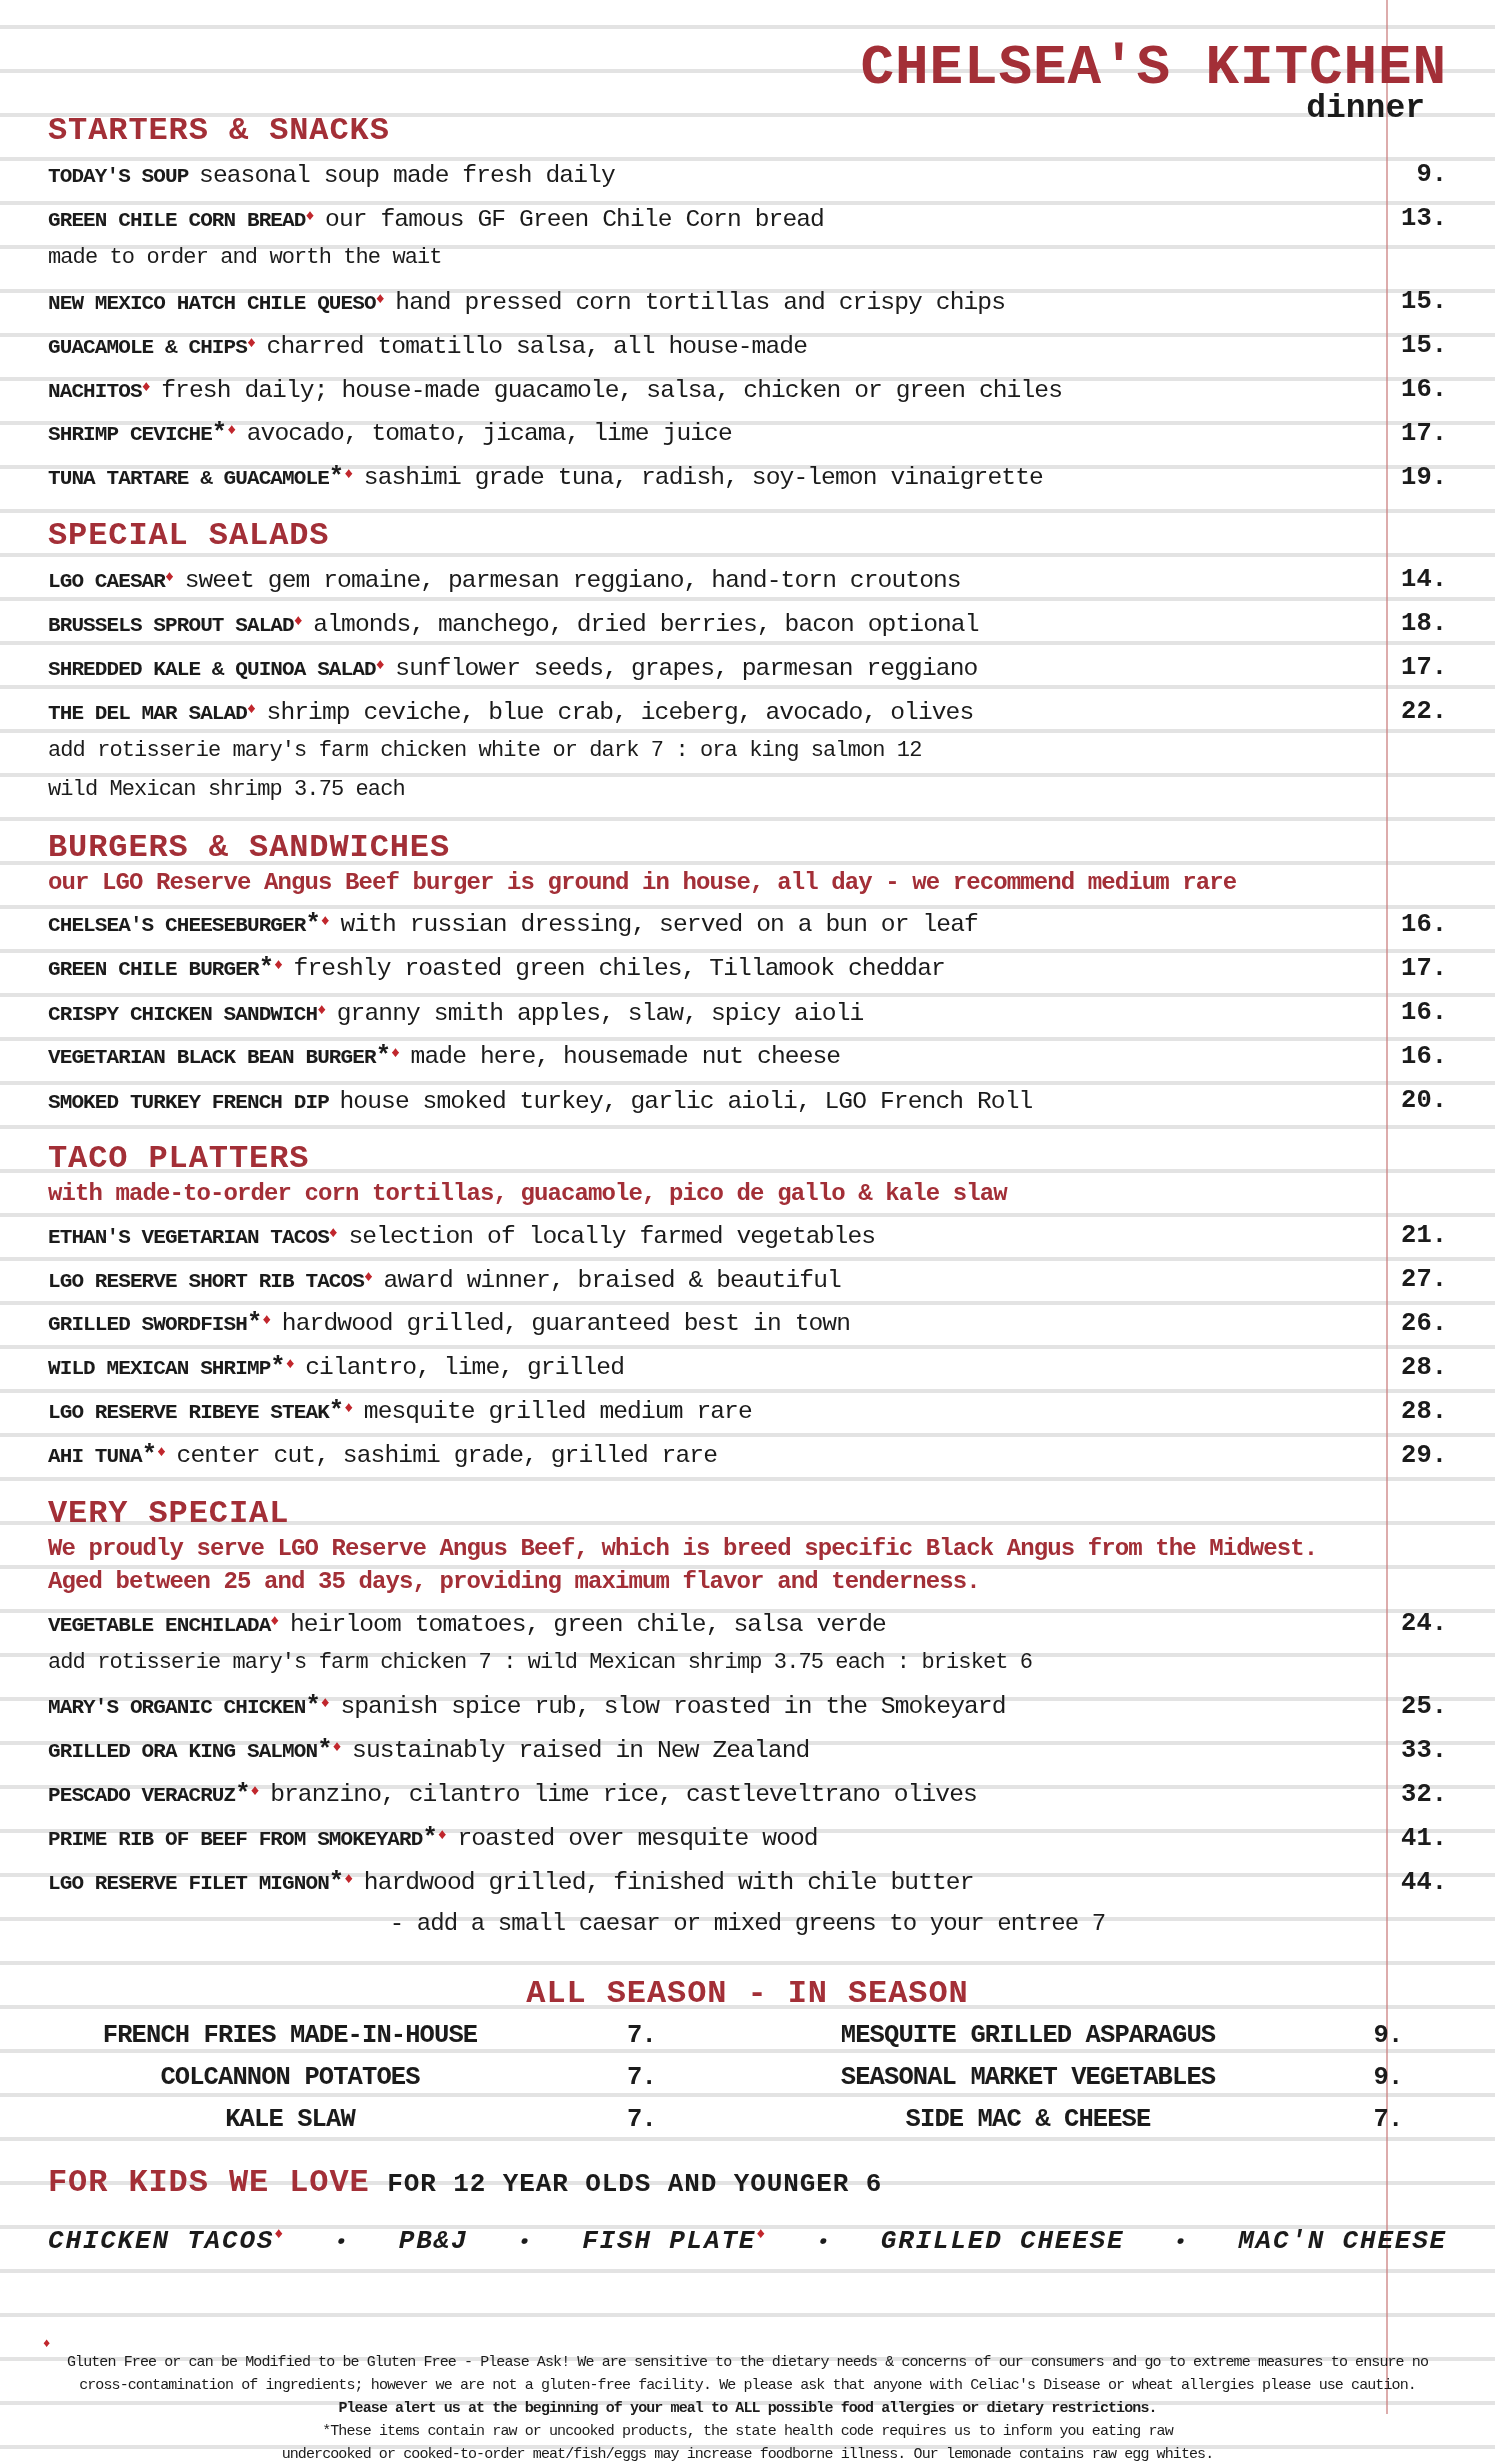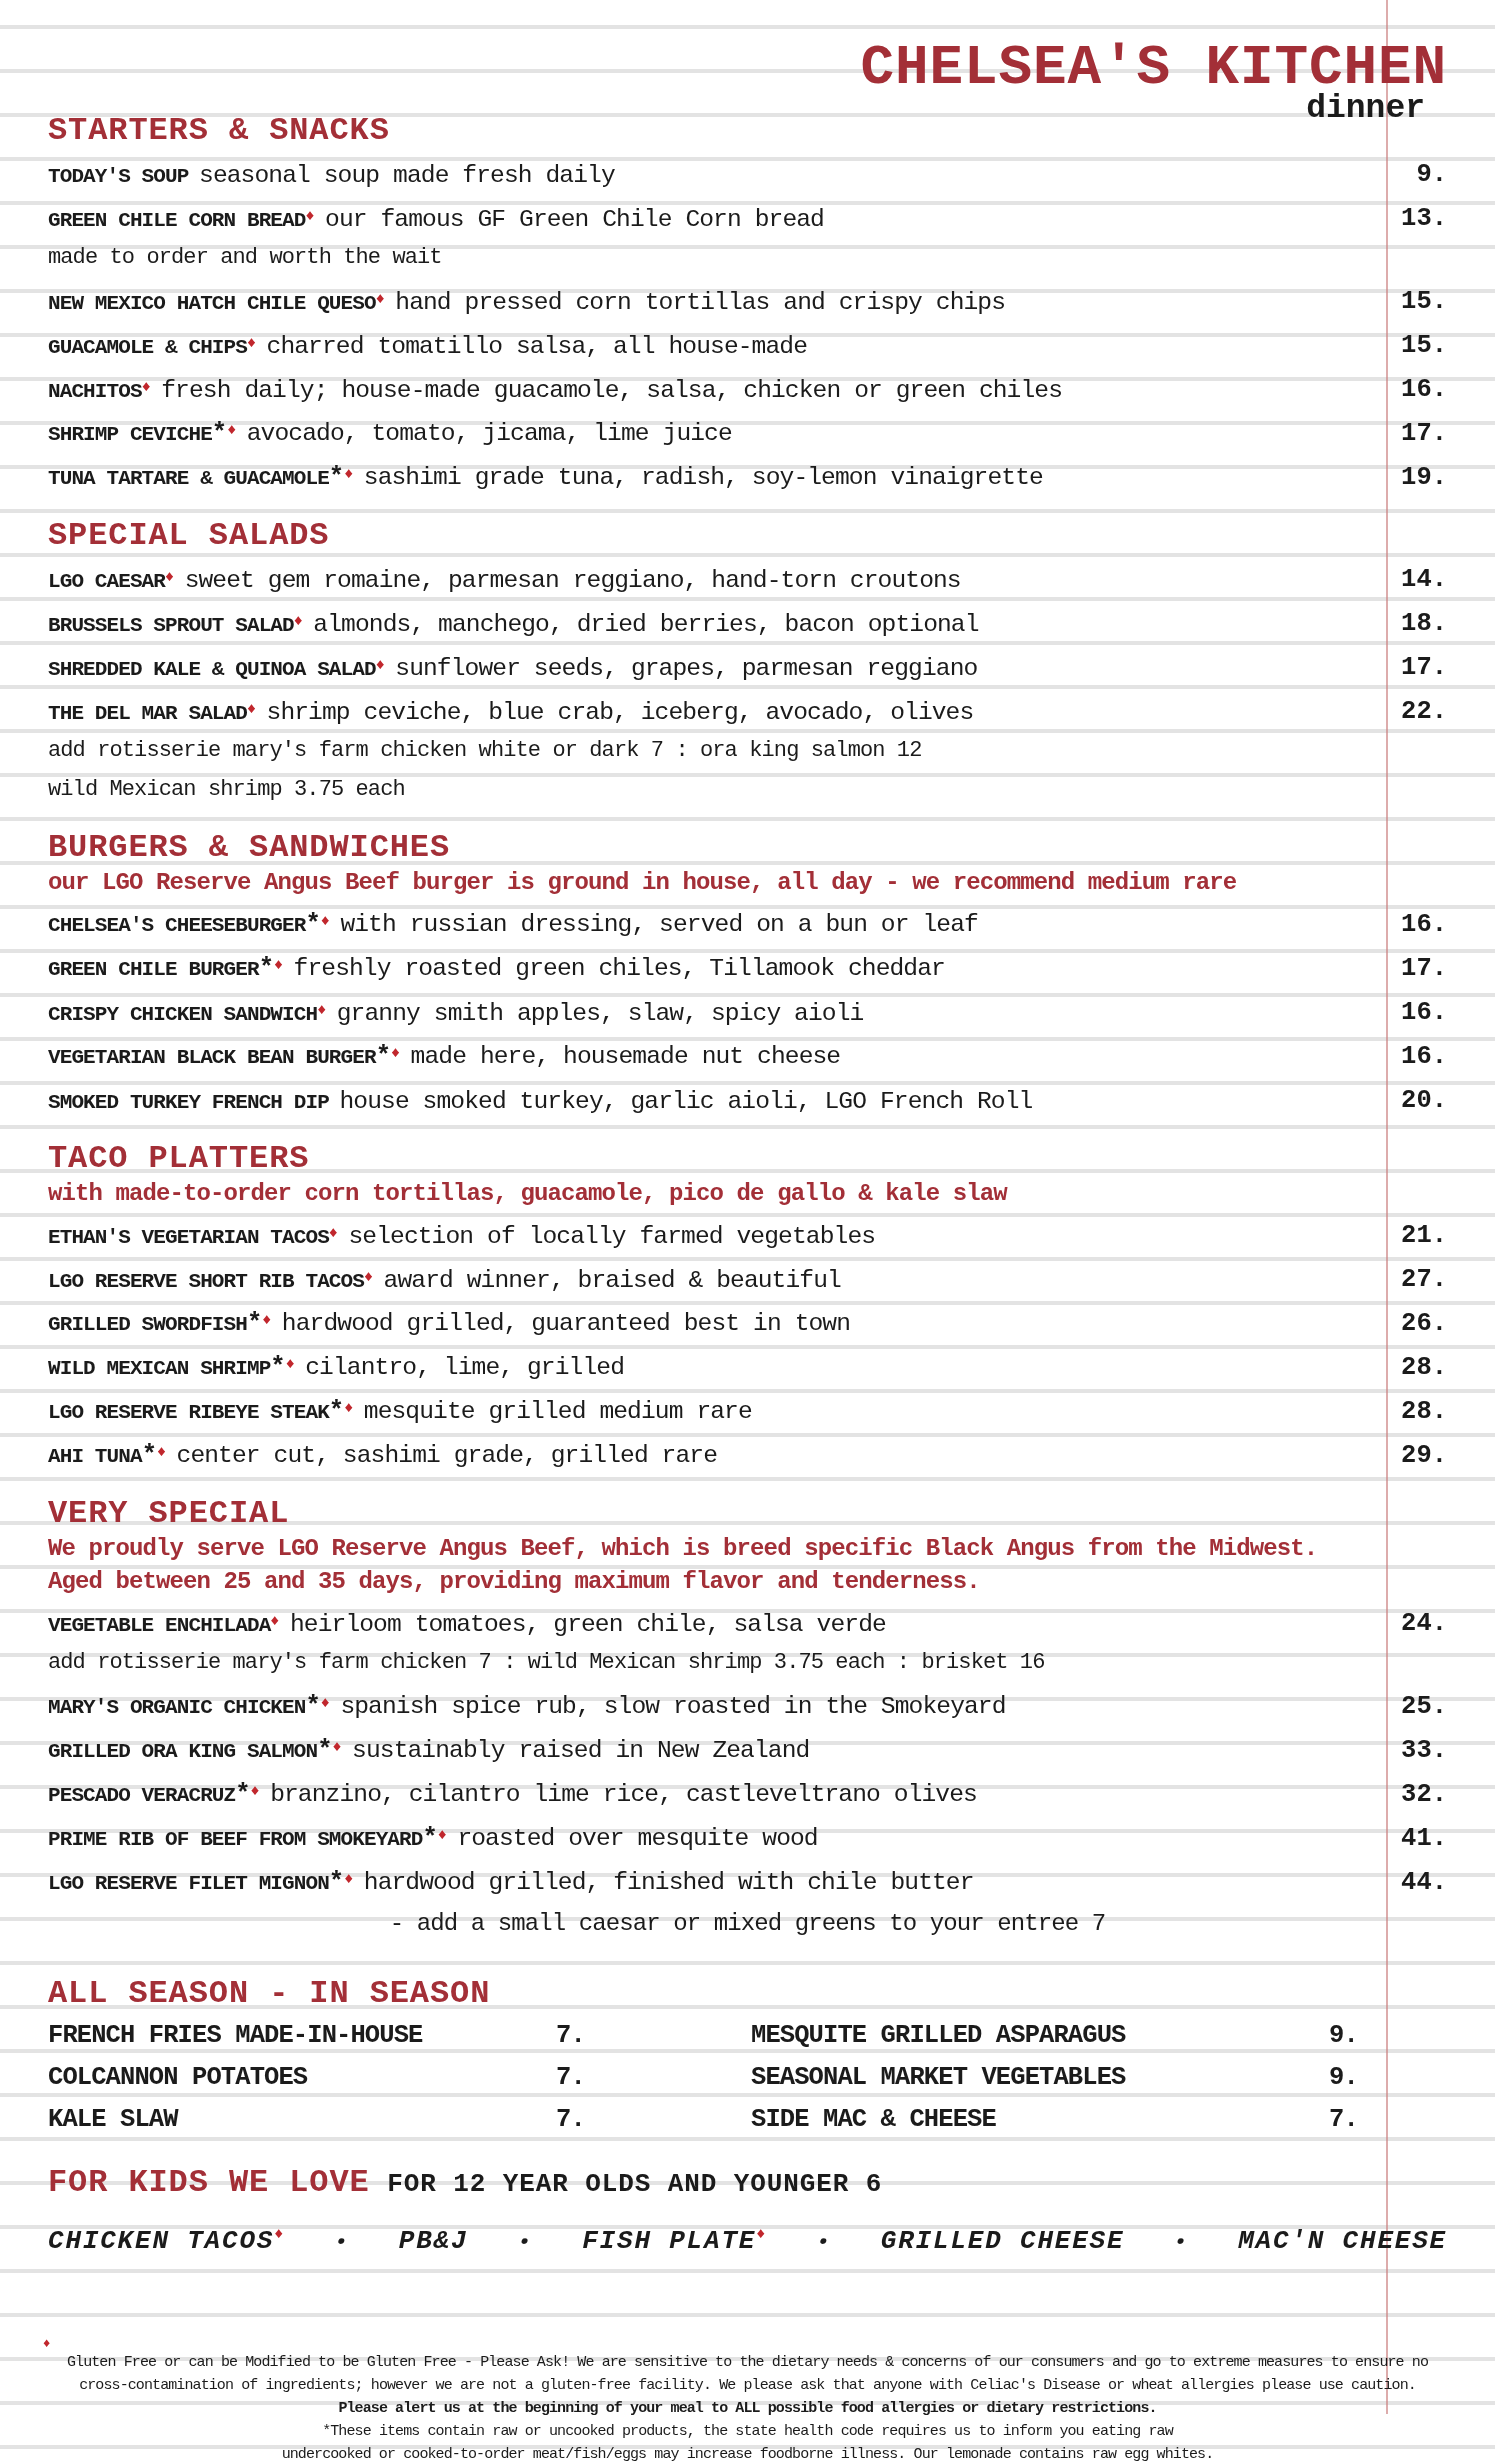--- a/index.html
+++ b/index.html
@@ -32,21 +32,21 @@
   .section-note{color:var(--red);font-weight:700;font-size:24px;letter-spacing:-0.9px;line-height:33px;}
   .item-row{display:flex;align-items:flex-end;height:44px;padding-bottom:4.4px;box-sizing:border-box;}
   .item-main{flex:1;min-width:0;white-space:nowrap;}
   .item-name{font-size:21px;font-weight:700;letter-spacing:-0.9px;}
   .item-star{font-size:25.5px;font-weight:700;}
   .gf{color:var(--diamond);font-size:15px;vertical-align:super;line-height:0;font-weight:700;}
   .item-desc{font-size:24.6px;letter-spacing:-0.9px;margin-left:10.6px;}
   .item-price{flex:none;width:74px;text-align:right;font-size:25.5px;font-weight:700;}
   .item-sub{height:39px;display:flex;align-items:flex-end;padding-bottom:6.2px;box-sizing:border-box;font-size:22px;letter-spacing:-0.9px;}
   .center-note{height:42px;display:flex;align-items:flex-end;justify-content:center;padding-bottom:6.2px;box-sizing:border-box;font-size:24px;letter-spacing:-0.9px;}
-  .sides{margin-top:32px;}
+  .sides{margin-top:32px;text-align:center;}
   .side-row{display:grid;grid-template-columns:484px 171px 554px 1fr;align-items:flex-end;height:42px;padding-bottom:4.4px;box-sizing:border-box;gap:24px;}
   .side-name,.side-price{font-size:25.5px;font-weight:700;letter-spacing:-0.9px;white-space:nowrap;}
   .kids{margin-top:26px;}
   .kids-header{display:flex;align-items:baseline;gap:17.6px;}
   .kids-suffix{font-size:26px;font-weight:700;letter-spacing:0.9px;}
   .kids-items{display:flex;justify-content:space-between;align-items:baseline;margin-top:24.6px;font-size:26px;font-weight:700;letter-spacing:1.8px;white-space:nowrap;font-style:italic;}
   .kids-bullet{font-size:21px;font-weight:700;}
   .page-footer{margin-top:81px;text-align:center;}
   .footnote-diamond{text-align:left;color:var(--diamond);font-size:13px;line-height:14px;margin-left:-5.3px;}
   .footnote{font-size:15px;letter-spacing:-0.9px;line-height:23px;}
@@ -167,21 +167,21 @@
           </div>
         </section>
         <section class="section">
           <h2 class="section-title">VERY SPECIAL</h2>
           <div class="section-note">We proudly serve LGO Reserve Angus Beef, which is breed specific Black Angus from the Midwest.</div>
           <div class="section-note">Aged between 25 and 35 days, providing maximum flavor and tenderness.</div>
           <div class="item-row">
             <span class="item-main"><b class="item-name">VEGETABLE ENCHILADA</b><sup class="gf">♦</sup><span class="item-desc">heirloom tomatoes, green chile, salsa verde</span></span>
             <span class="item-price">24.</span>
           </div>
-          <div class="item-sub">add rotisserie mary's farm chicken 7 : wild Mexican shrimp 3.75 each : brisket 16</div>
+          <div class="item-sub">add rotisserie mary's farm chicken 7 : wild Mexican shrimp 3.75 each : brisket 6</div>
           <div class="item-row">
             <span class="item-main"><b class="item-name">MARY'S ORGANIC CHICKEN</b><b class="item-star">*</b><sup class="gf">♦</sup><span class="item-desc">spanish spice rub, slow roasted in the Smokeyard</span></span>
             <span class="item-price">25.</span>
           </div>
           <div class="item-row">
             <span class="item-main"><b class="item-name">GRILLED ORA KING SALMON</b><b class="item-star">*</b><sup class="gf">♦</sup><span class="item-desc">sustainably raised in New Zealand</span></span>
             <span class="item-price">33.</span>
           </div>
           <div class="item-row">
             <span class="item-main"><b class="item-name">PESCADO VERACRUZ</b><b class="item-star">*</b><sup class="gf">♦</sup><span class="item-desc">branzino, cilantro lime rice, castleveltrano olives</span></span>

